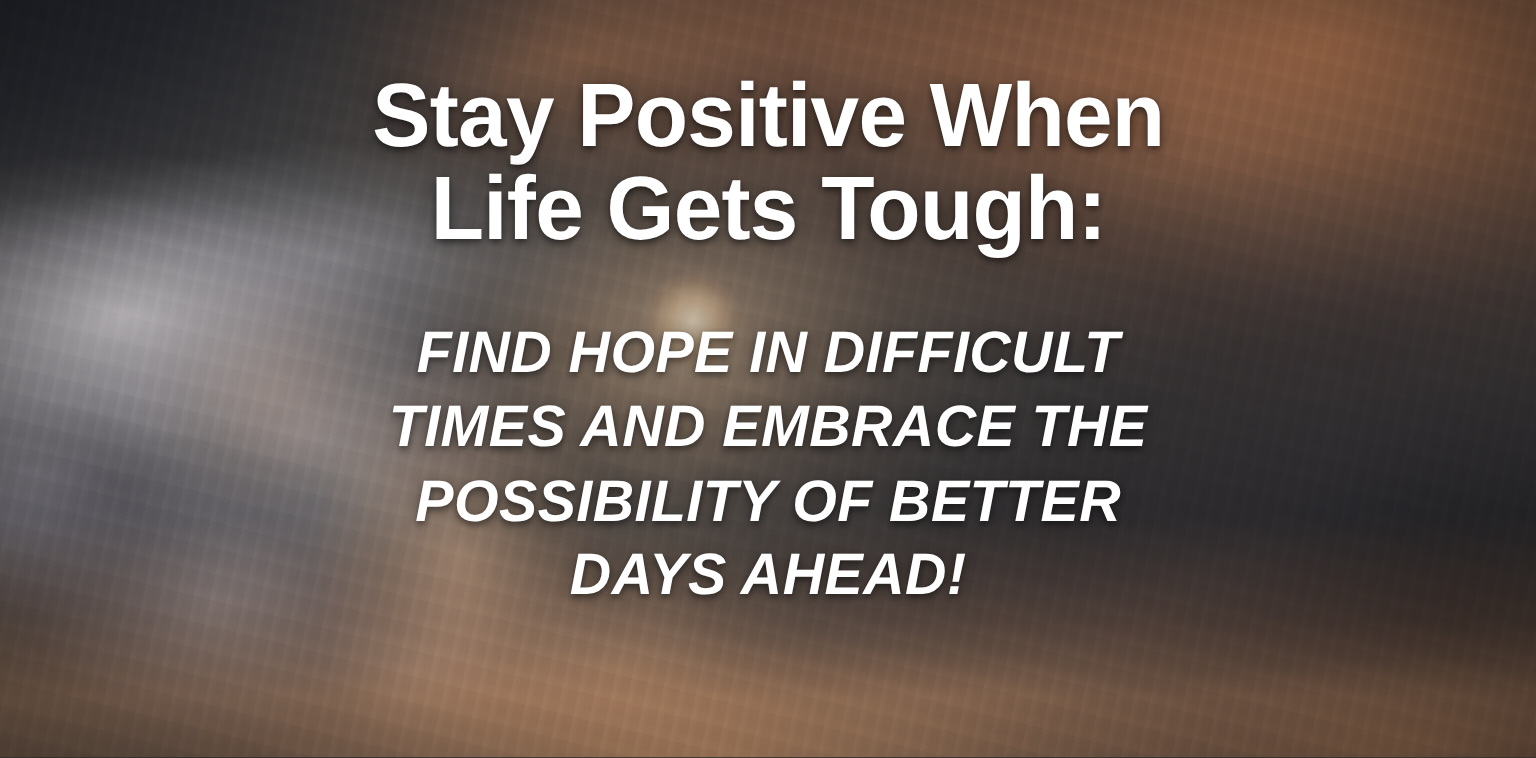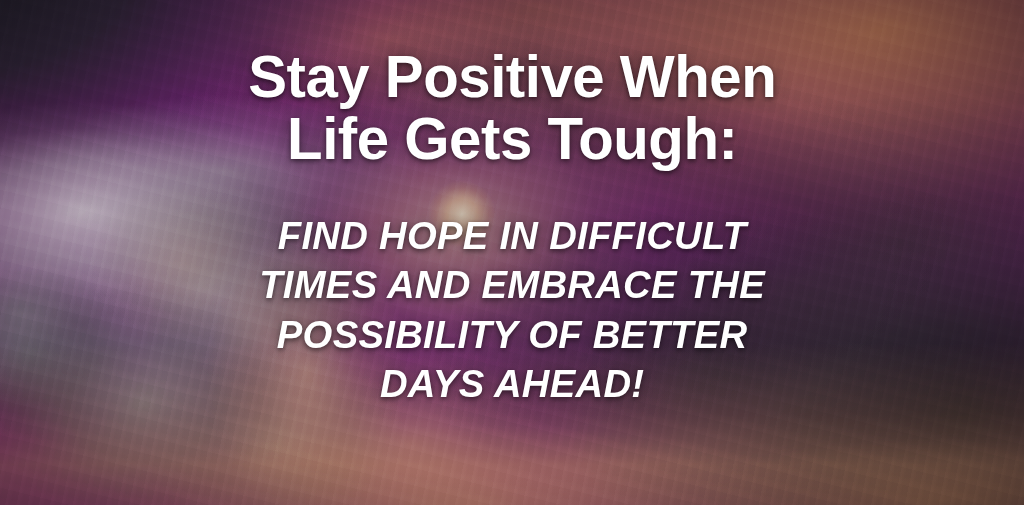--- a/index.html
+++ b/index.html
@@ -9,21 +9,21 @@
   }
   body {
     font-family: "Liberation Sans", sans-serif;
   }
 
   .poster {
     position: relative;
     width: 1024px;
     height: 505px;
     overflow: hidden;
-    background: #701a75;
+    background: #404040;
   }
 
   
   .sky-layer {
     position: absolute;
     inset: 0;
     pointer-events: none;
   }
 
   

